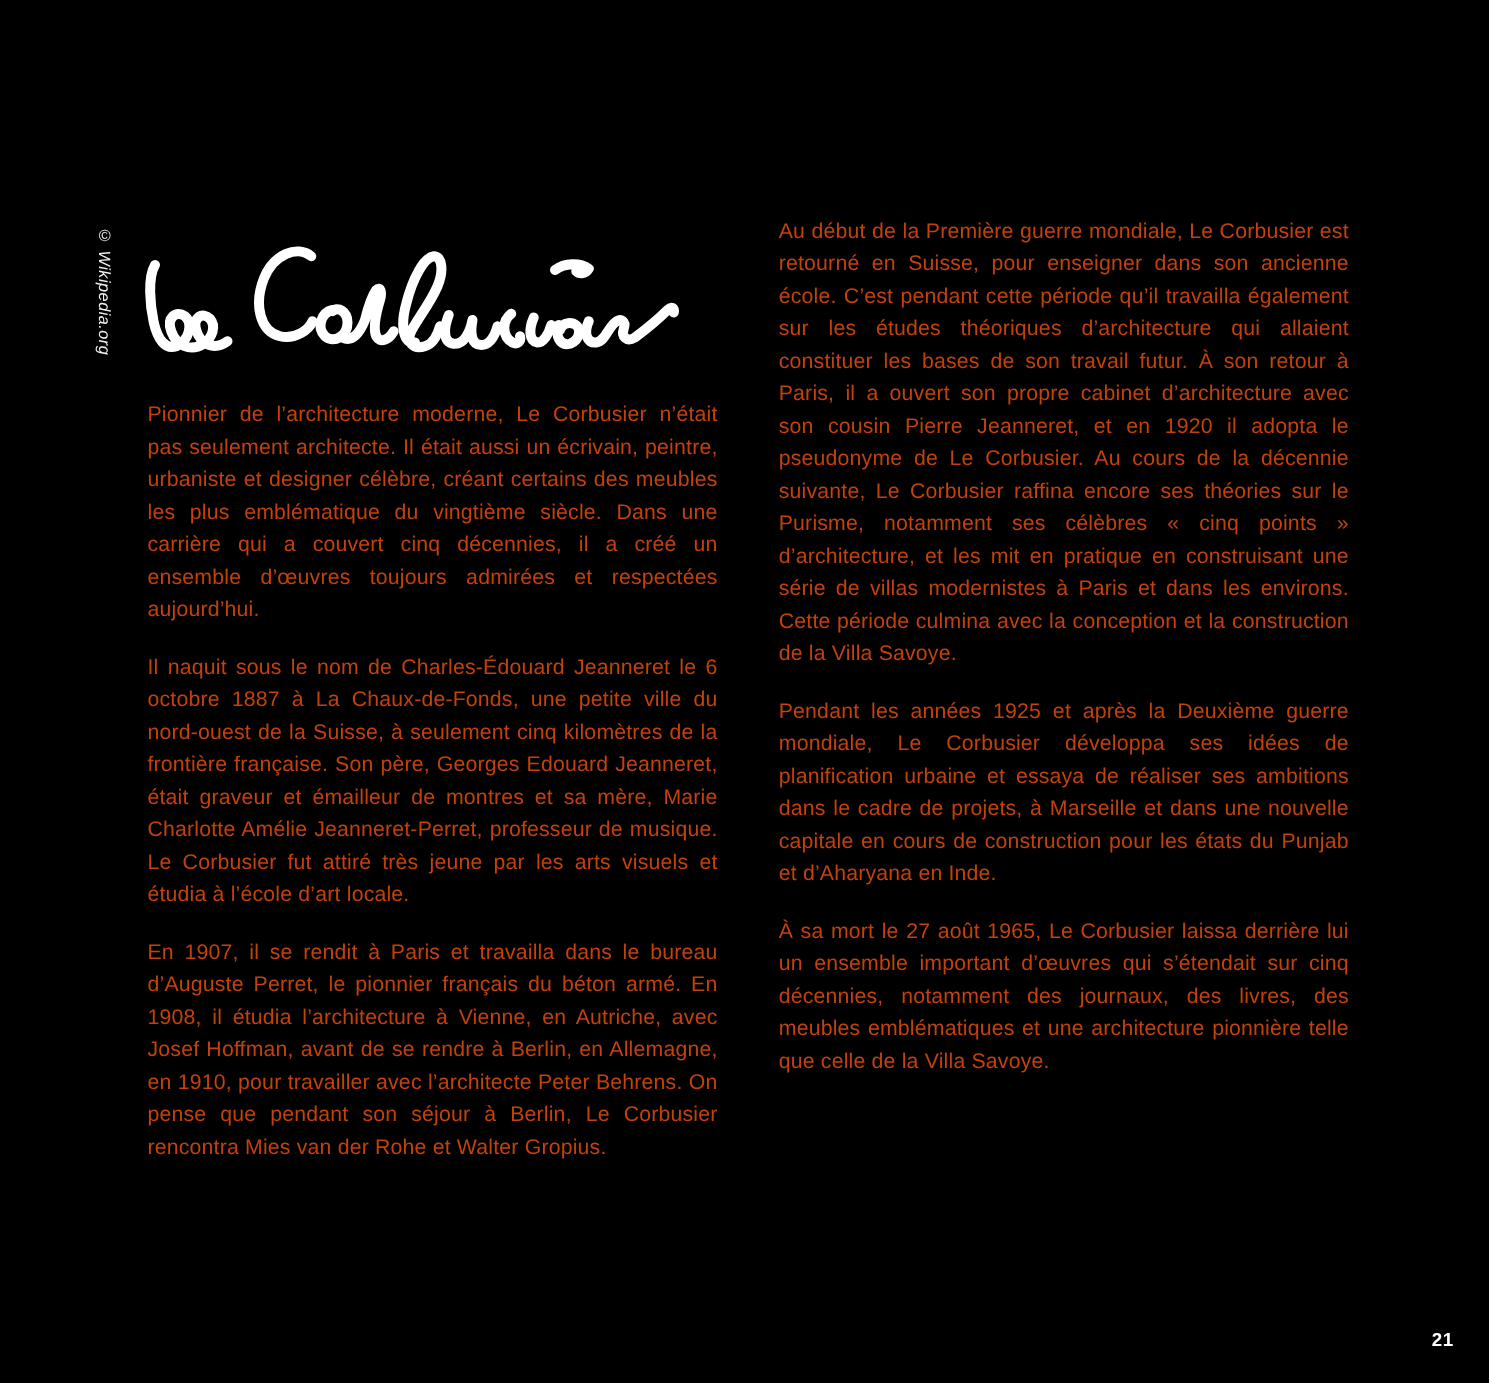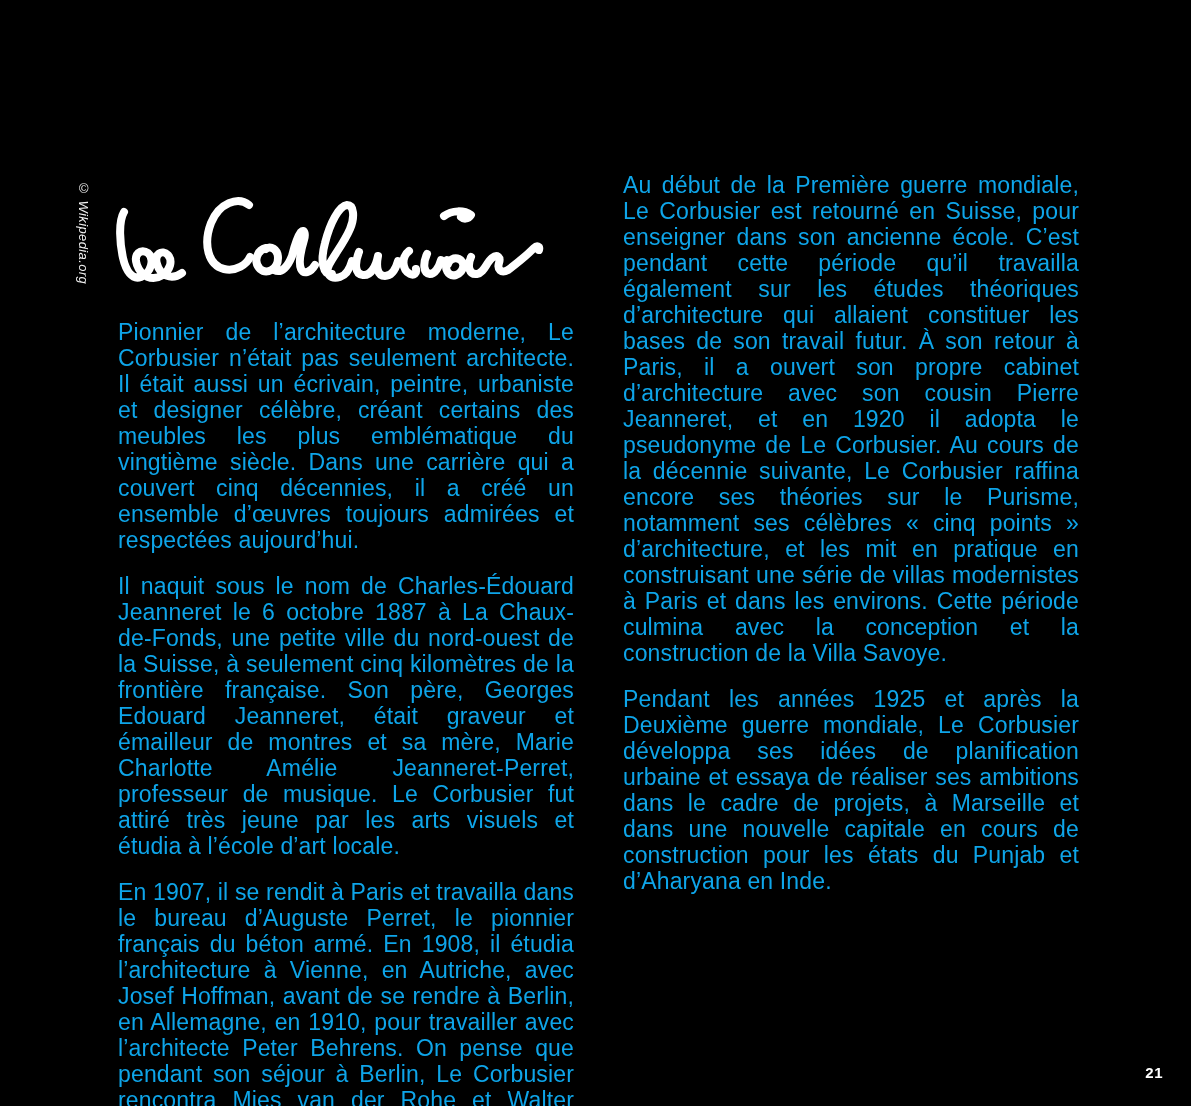--- a/index.html
+++ b/index.html
@@ -43,25 +43,25 @@
   .signature path {
     fill: none;
     stroke: #ffffff;
     stroke-width: 8;
     stroke-linecap: round;
     stroke-linejoin: round;
   }
   .col {
     position: absolute;
     width: 456px;
-    font-size: 23px;
+    font-size: 17px;
     line-height: 26px;
     text-align: justify;
     letter-spacing: 0.15px;
-    color: #0ea5e9;
+    color: #c2410c;
   }
   .col-left  { left: 118px; top: 319px; }
   .col-right { left: 623px; top: 172px; }
   .col p { margin: 0 0 20px 0; }
   .col p:last-child { margin-bottom: 0; }
   .page-number {
     position: absolute;
     right: 28px;
     bottom: 25px;
     font-size: 15px;
@@ -106,17 +106,18 @@
 
   <div class="col col-left">
     <p>Pionnier de l’architecture moderne, Le Corbusier n’était pas seulement architecte. Il était aussi un écrivain, peintre, urbaniste et designer célèbre, créant certains des meubles les plus emblématique du vingtième siècle. Dans une carrière qui a couvert cinq décennies, il a créé un ensemble d’œuvres toujours admirées et respectées aujourd’hui.</p>
     <p>Il naquit sous le nom de Charles-Édouard Jeanneret le 6 octobre 1887 à La Chaux-de-Fonds, une petite ville du nord-ouest de la Suisse, à seulement cinq kilomètres de la frontière française.  Son père, Georges Edouard Jeanneret, était graveur et émailleur de montres et sa mère, Marie Charlotte Amélie Jeanneret-Perret, professeur de musique. Le Corbusier fut attiré très jeune par les arts visuels et étudia à l’école d’art locale.</p>
     <p>En 1907, il se rendit à Paris et travailla dans le bureau d’Auguste Perret, le pionnier français du béton armé. En 1908, il étudia l’architecture à Vienne, en Autriche, avec Josef Hoffman, avant de se rendre à Berlin, en Allemagne, en 1910, pour travailler avec l’architecte Peter Behrens. On pense que pendant son séjour à Berlin, Le Corbusier rencontra Mies van der Rohe et Walter Gropius.</p>
   </div>
 
   <div class="col col-right">
     <p>Au début de la Première guerre mondiale, Le Corbusier est retourné en Suisse, pour enseigner dans son ancienne école. C’est pendant cette période qu’il travailla également sur les études théoriques d’architecture qui allaient constituer les bases de son travail futur. À son retour à Paris, il a ouvert son propre cabinet d’architecture avec son cousin Pierre Jeanneret, et en 1920 il adopta le pseudonyme de Le Corbusier. Au cours de la décennie suivante, Le Corbusier raffina encore ses théories sur le Purisme, notamment ses célèbres « cinq points » d’architecture, et les mit en pratique en construisant une série de villas modernistes à Paris et dans les environs.  Cette période culmina avec la conception et la construction de la Villa Savoye.</p>
     <p>Pendant les années 1925 et après la Deuxième guerre mondiale, Le Corbusier développa ses idées de planification urbaine et essaya de réaliser ses ambitions dans le cadre de projets, à Marseille et dans une nouvelle capitale en cours de construction pour les états du Punjab et d’Aharyana en Inde.</p>
+    <p>À sa mort le 27 août 1965, Le Corbusier laissa derrière lui un ensemble important d’œuvres qui s’étendait sur cinq décennies, notamment des journaux, des livres, des meubles emblématiques et une architecture pionnière telle que celle de la Villa Savoye.</p>
   </div>
 
   <div class="page-number">21</div>
 
 </div>
 
 </body></html>

